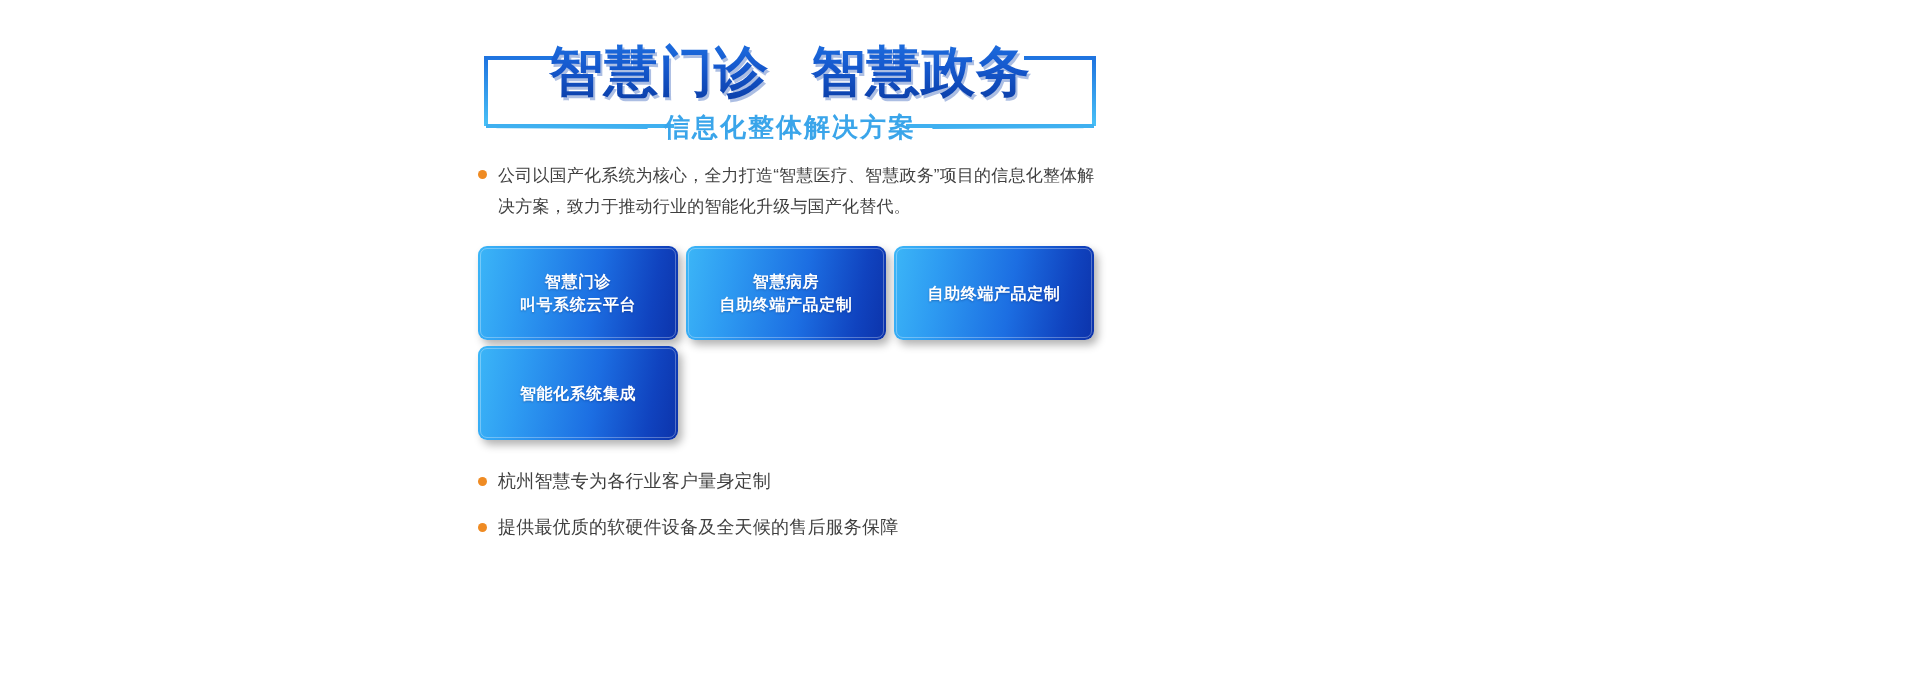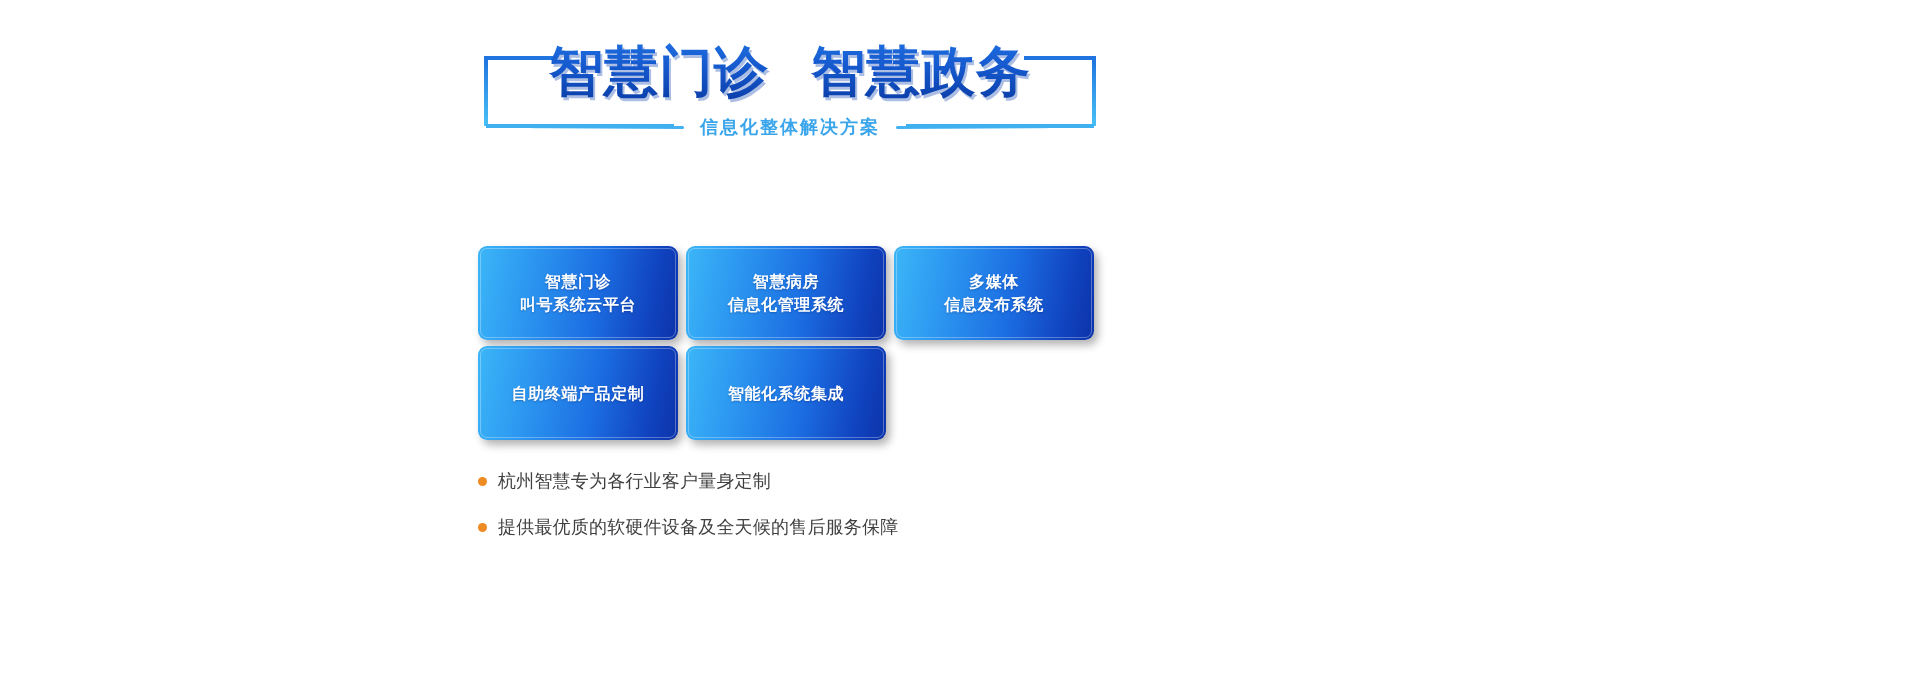--- a/index.html
+++ b/index.html
@@ -78,21 +78,21 @@
   .sub-line {
     height: 3px;
     width: 152px;
     background: linear-gradient(90deg, rgba(63,176,240,0.15), #3fb0f0);
     border-radius: 2px;
   }
   .sub-line.right {
     background: linear-gradient(90deg, #3fb0f0, rgba(63,176,240,0.15));
   }
   .subtitle {
-    font-size: 18px;
+    font-size: 26px;
     line-height: 26px;
     font-weight: 700;
     color: #3aa5ea;
     letter-spacing: 2px;
     padding: 0 16px;
     white-space: nowrap;
   }
 
   
   .intro {
@@ -216,33 +216,33 @@
       <span class="title-text">智慧门诊</span><span class="title-gap"></span><span class="title-text">智慧政务</span>
     </div>
 
     <div class="sub-row">
       <span class="sub-line"></span>
       <span class="subtitle">信息化整体解决方案</span>
       <span class="sub-line right"></span>
     </div>
   </div>
 
+  <div class="intro">
+    <span class="bullet-dot"></span>
+    <span class="intro-text">公司以国产化系统为核心，全力打造“智慧医疗、智慧政务”项目的信息化整体解决方案，致力于推动行业的智能化升级与国产化替代。</span>
+  </div>
 
   <div class="grid">
     <div class="card">
       <span class="card-label">智慧门诊
 叫号系统云平台</span>
     </div>
     <div class="card">
       <span class="card-label">智慧病房
-信息化管理系统</span>
-    </div>
-    <div class="card">
-      <span class="card-label">多媒体
-信息发布系统</span>
+自助终端产品定制</span>
     </div>
     <div class="card">
       <span class="card-label">自助终端产品定制</span>
     </div>
     <div class="card">
       <span class="card-label">智能化系统集成</span>
     </div>
   </div>
 
   <div class="footer">

